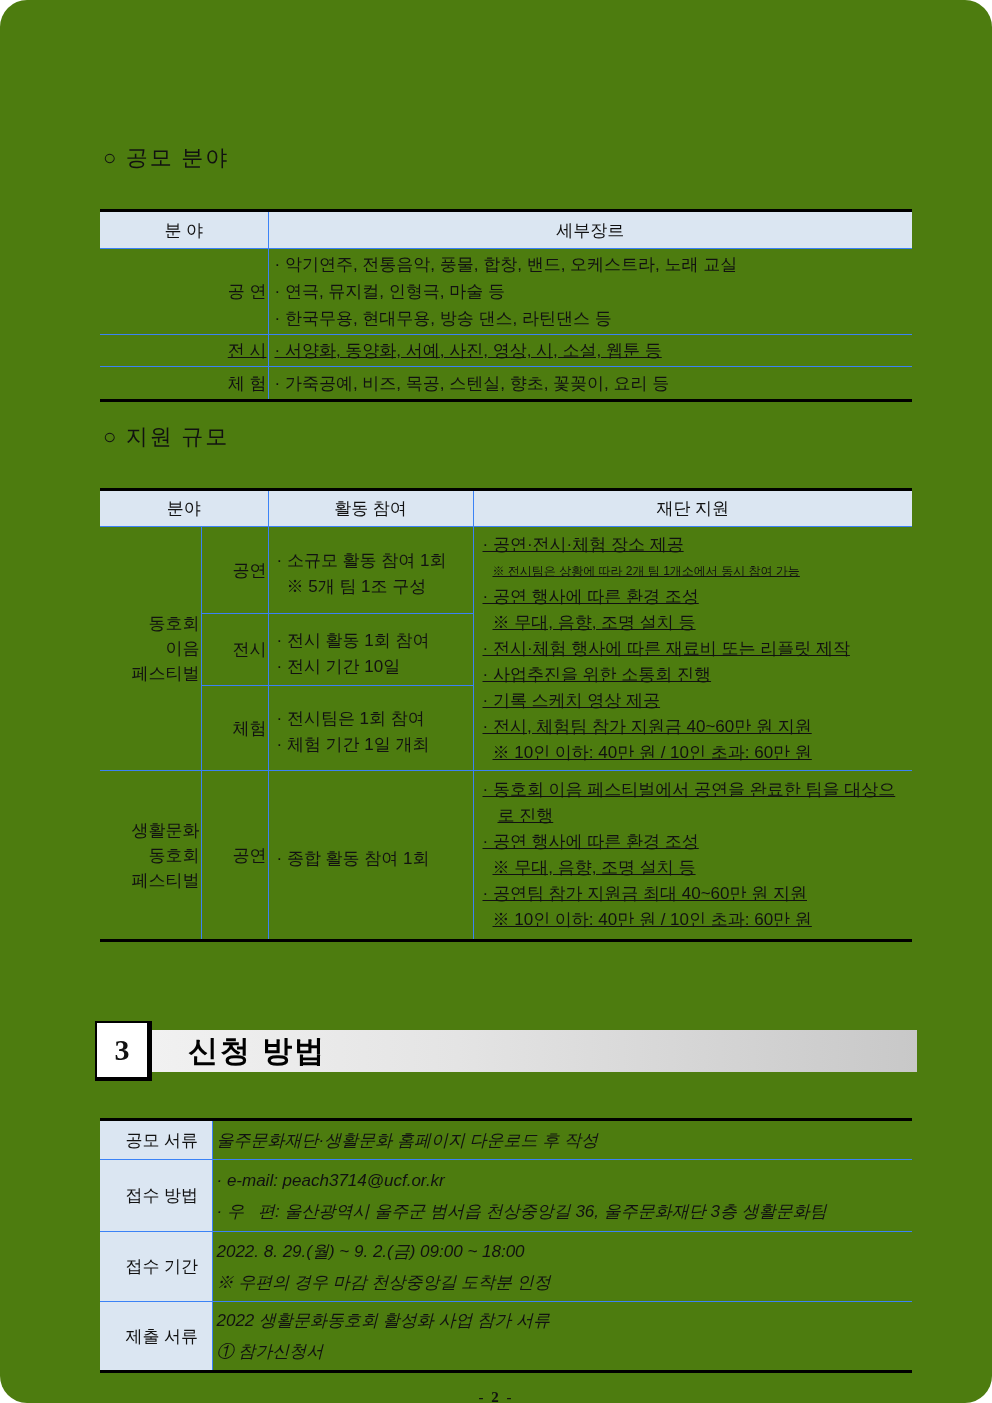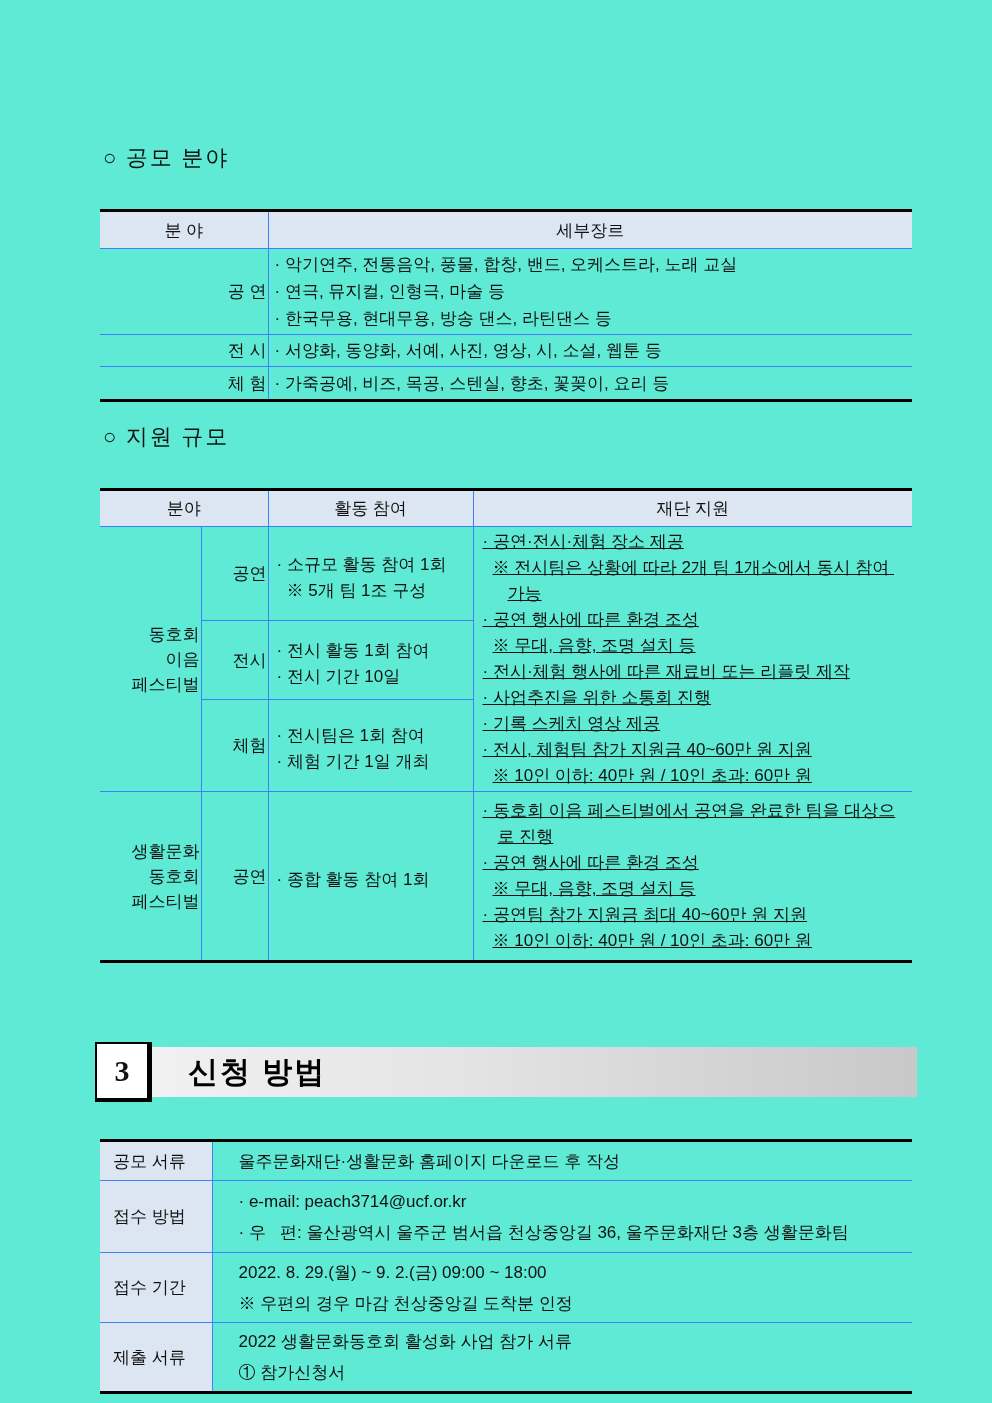--- a/index.html
+++ b/index.html
@@ -1,23 +1,24 @@
 <!DOCTYPE html>
 <html><head>
 <meta charset="utf-8">
 <style>
   html, body { margin: 0; padding: 0; background: #ffffff; }
   .page {
     position: relative;
     width: 992px;
     height: 1403px;
-    background: #5eead4;
+    background: #4d7c0f;
     color: #111111;
     font-family: "Liberation Sans", sans-serif;
     overflow: hidden;
+    border-radius: 27px;
   }
   .content { padding-top: 143px; }
 
   
   .circle-heading {
     font-family: "Liberation Serif", serif;
     font-weight: normal;
     font-size: 22px;
     letter-spacing: 2px;
     margin: 0 0 24px 103px;
@@ -53,26 +54,26 @@
   td.cat, td.sub, td.grouplabel { text-align: right; }
   td.grouplabel div { line-height: 25px; }
 
   .line {
     line-height: 27px;
     padding-left: 15px;
     text-indent: -15px;
     white-space: pre-wrap;
   }
   .line.note { padding-left: 25px; }
-  .line.small { font-size: 17px; }
+  .line.small { font-size: 12px; }
 
   
   .tbl-field thead tr { height: 38px; }
   .tbl-field .r1 { height: 83px; }
-  .tbl-field .r2 { height: 20px; }
+  .tbl-field .r2 { height: 20px; text-decoration: underline; }
   .tbl-field .r3 { height: 34px; }
   .tbl-field td.genre { padding: 2px 6px; }
 
   
   .tbl-support { font-size: 16.5px; }
   .tbl-support thead tr { height: 37px; }
   .tbl-support .g1r1 { height: 87px; }
   .tbl-support .g1r2 { height: 72px; }
   .tbl-support .g1r3 { height: 85px; }
   .tbl-support .g2r  { height: 170px; }
@@ -100,40 +101,41 @@
     display: flex;
     align-items: center;
     justify-content: center;
     font-family: "Liberation Serif", serif;
     font-size: 30px;
     font-weight: bold;
     flex: 0 0 auto;
   }
   .section-bar {
     flex: 1 1 auto;
-    height: 50px;
+    height: 42px;
     background: linear-gradient(to right, #f1f1f1 0%, #e4e4e4 40%, #c8c8c8 100%);
     display: flex;
     align-items: center;
   }
   .section-title {
     margin-left: 36px;
     font-size: 30px;
     font-weight: bold;
     letter-spacing: 2px;
     color: #000;
   }
 
   
   .tbl-apply { margin-top: 26px; }
   .tbl-apply td.lbl {
     background: #dbe6f2;
+    text-align: center;
     padding-left: 13px;
   }
-  .tbl-apply td.val { padding: 2px 6px 2px 26px; }
+  .tbl-apply td.val { padding: 2px 6px 2px 4px; font-style: italic; }
   .tbl-apply .line { line-height: 31px; }
   .tbl-apply .ar1 { height: 40px; }
   .tbl-apply .ar2 { height: 72px; }
   .tbl-apply .ar3 { height: 70px; }
   .tbl-apply .ar4 { height: 70px; }
 
   .page-footer {
     margin-top: 16px;
     text-align: center;
     font-family: "Liberation Serif", serif;

